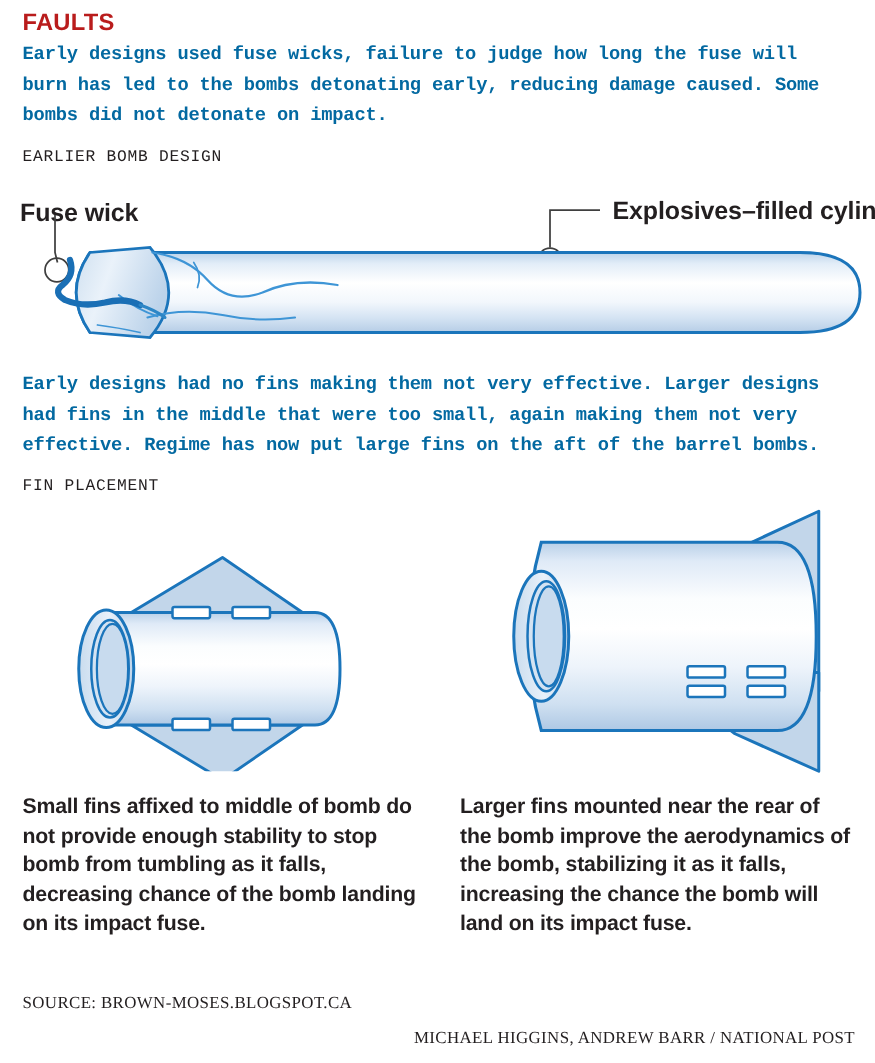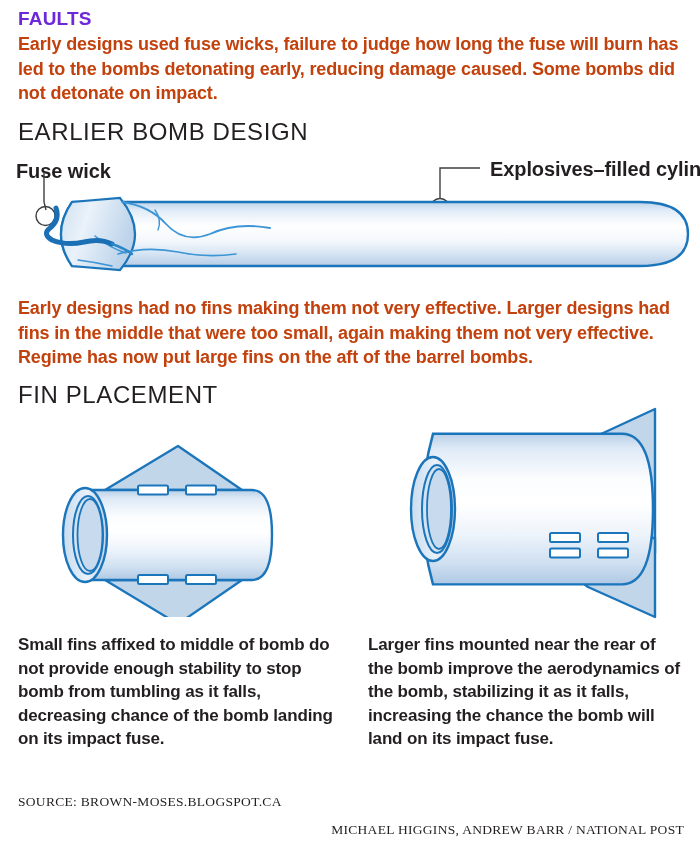--- a/index.html
+++ b/index.html
@@ -23,37 +23,37 @@
     padding: 0;
   }
 
   
   .section-title {
     position: absolute;
     font-family: "Liberation Sans", sans-serif;
     font-weight: bold;
     font-size: 19px;
     letter-spacing: 0.2px;
-    color: #6d28d9;
+    color: #b91c1c;
   }
 
   .body-text {
     position: absolute;
-    font-family: Liberation Sans, sans-serif;
-    font-weight: bold;
-    font-size: 18px;
+    font-family: Liberation Mono, monospace;
+    font-weight: bold;
+    font-size: 15px;
     line-height: 24.5px;
-    color: #c2410c;
+    color: #0369a1;
     letter-spacing: -0.15px;
   }
 
   .serif-head {
     position: absolute;
-    font-family: Liberation Sans, sans-serif;
-    font-size: 24px;
+    font-family: Liberation Mono, monospace;
+    font-size: 13px;
     letter-spacing: 0.6px;
     color: #231f20;
   }
 
   .caption {
     position: absolute;
     font-family: "Liberation Sans", sans-serif;
     font-weight: bold;
     font-size: 17px;
     line-height: 23.6px;

